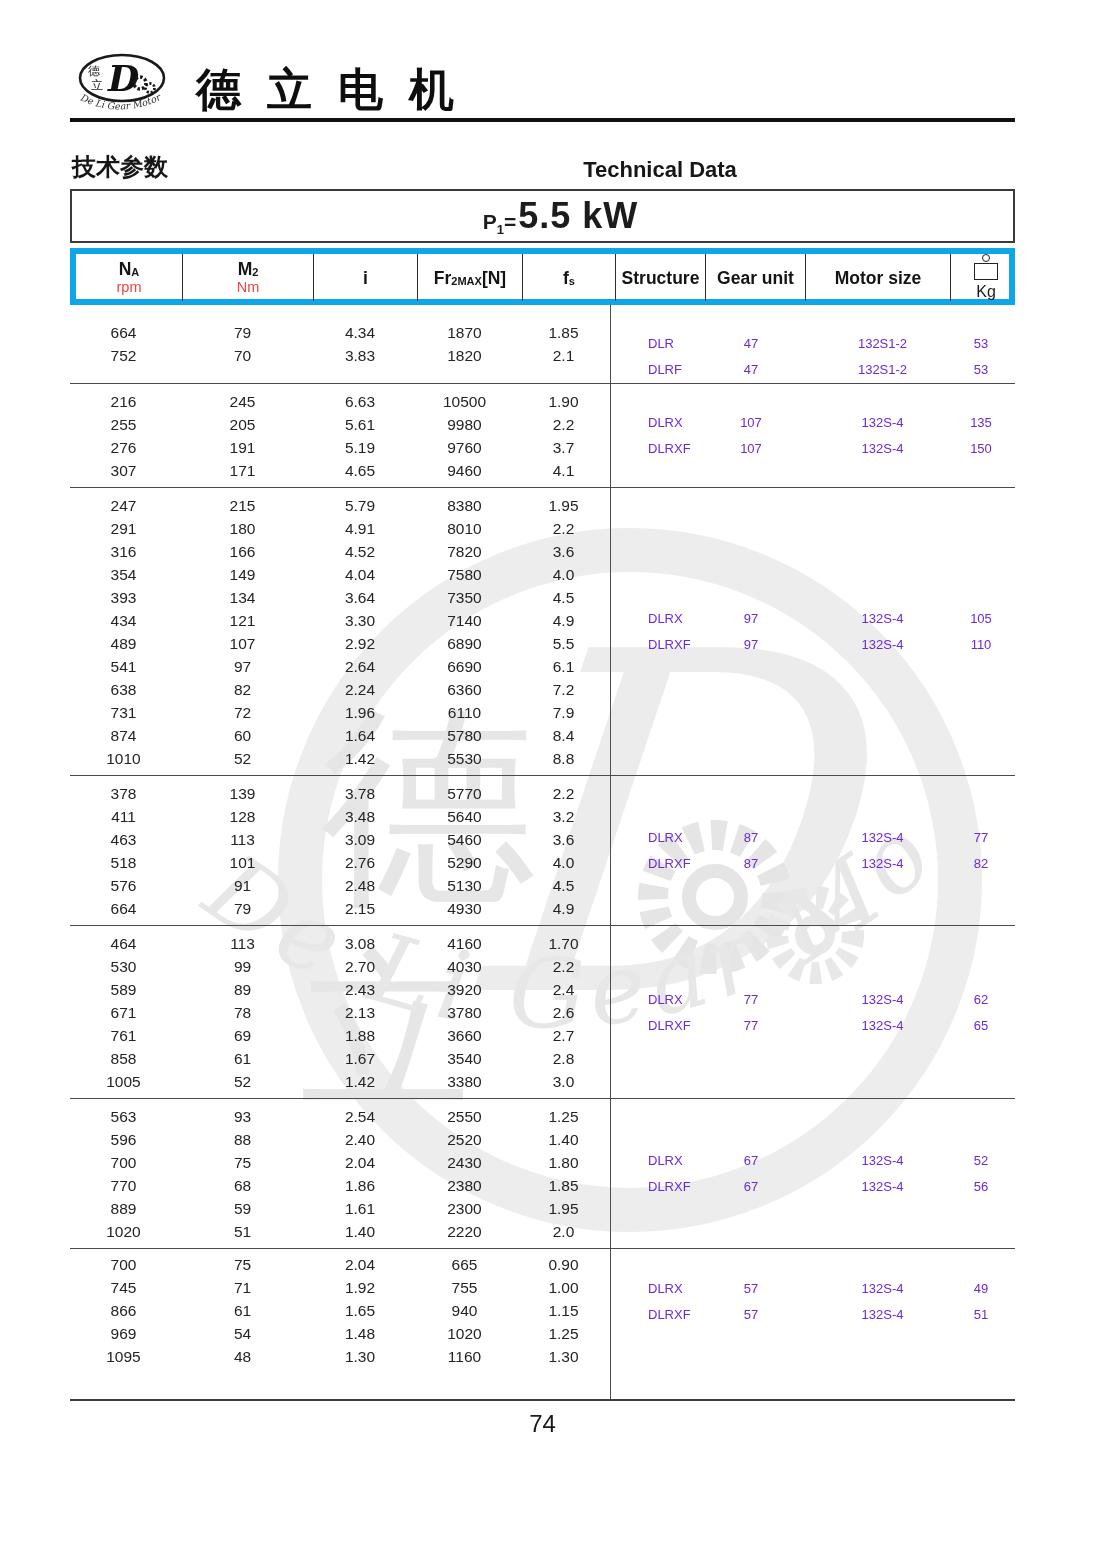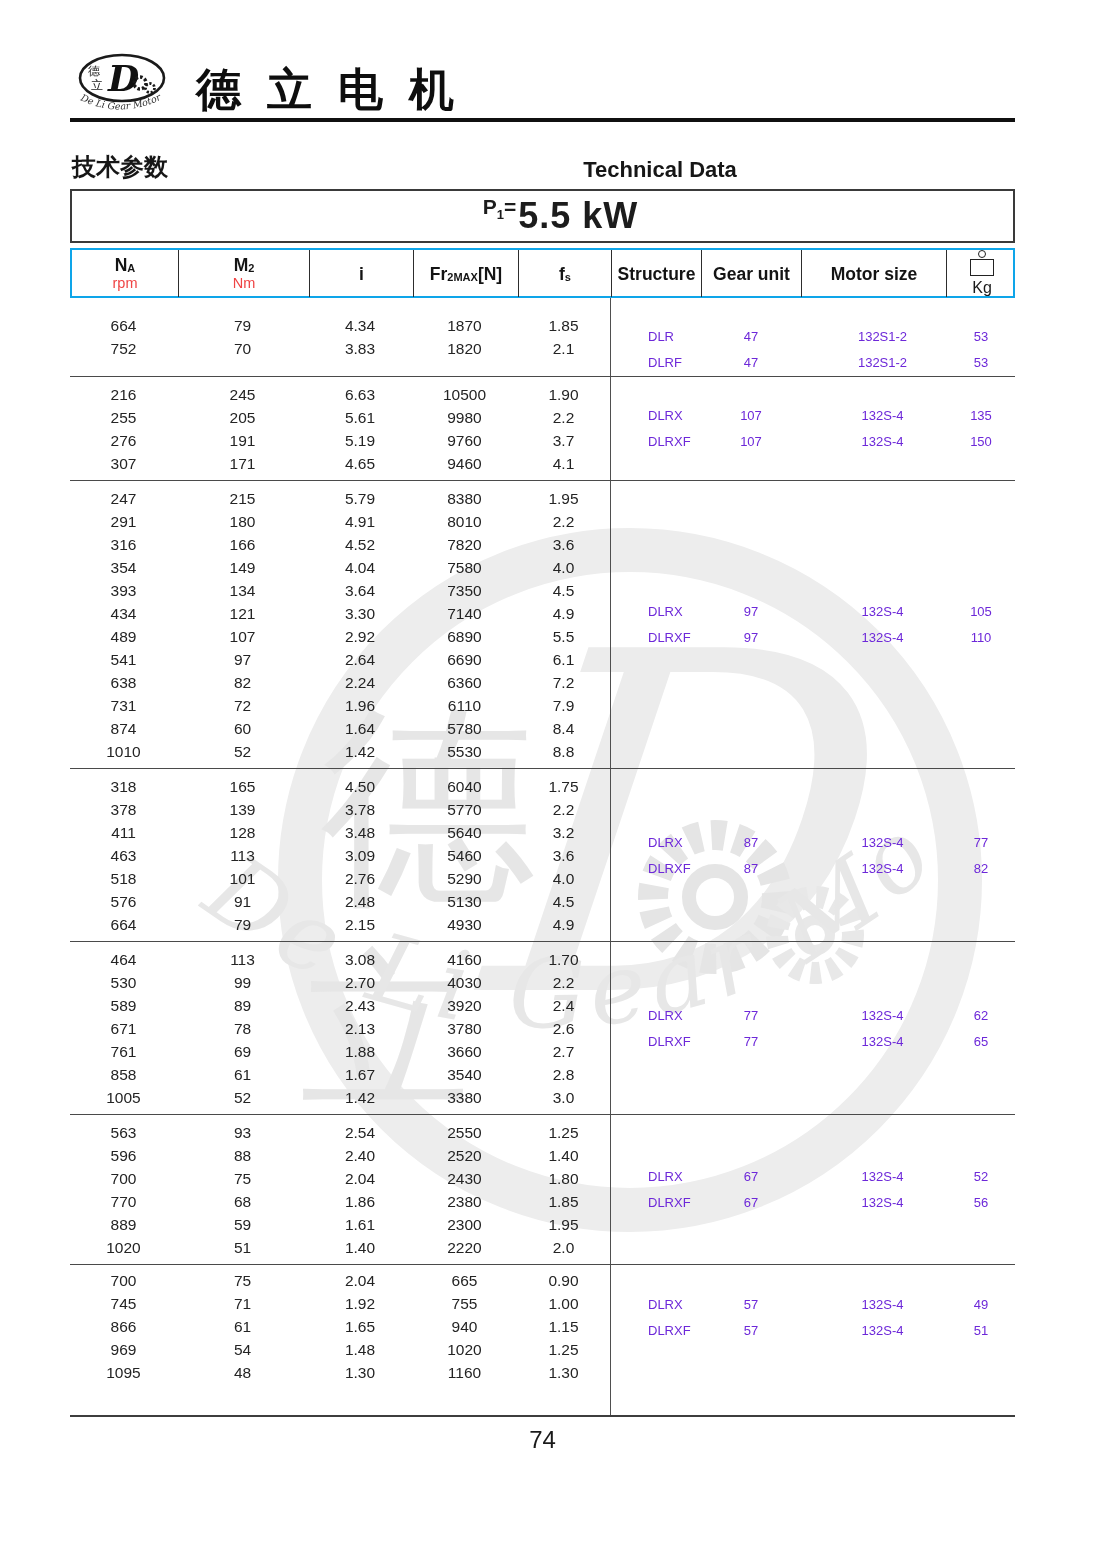--- a/index.html
+++ b/index.html
@@ -19,28 +19,28 @@
     font-family:"DejaVu Serif", serif; font-weight:bold; font-size:45px; line-height:1;
     letter-spacing:26px; color:#0e0e0e; margin-left:18px; margin-bottom:4px; white-space:nowrap;
   }
   
   .section-row { position:relative; height:67px; }
   .section-cn { position:absolute; left:2px; bottom:6px; font-size:24px; font-weight:bold; color:#161616; }
   .section-en { position:absolute; left:590px; bottom:6px; transform:translateX(-50%); font-size:22px; font-weight:bold; color:#161616; white-space:nowrap; }
 
   
   .p1-box { border:2px solid #3a3a3a; height:54px; display:flex; align-items:center; justify-content:center; }
-  .p1-inner { display:flex; align-items:flex-start;margin-left:36px; }
+  .p1-inner { display:flex; align-items:flex-end;margin-left:36px; }
   .p1-prefix { font-weight:bold; font-size:21px; }
   .p1-prefix sub { font-size:13px; font-weight:bold; }
   .p1-value { font-weight:bold; font-size:36px; letter-spacing:1px; margin-left:2px; }
 
   
   .thead { margin-top:5px; display:grid; grid-template-columns:107px 131px 104px 105px 93px 90px 100px 145px 70px;
-    border:2px solid #0ea5e9; height:50px; }
+    border:6px solid #0ea5e9; height:57px; }
   .hcell { border-right:1.5px solid #2d2d2d; display:flex; flex-direction:column; align-items:center; justify-content:center; line-height:1.15; }
   .hcell:last-child { border-right:none;justify-content:space-between; }
   .h-main { font-weight:bold; font-size:17.5px; color:#141414; white-space:nowrap; }
   .h-main sub { font-size:11px; font-weight:bold; vertical-align:baseline; position:relative; bottom:-1px; }
   .h-unit { font-size:14.5px; color:#ef4444; }
   .kg-label { font-size:16px; color:#1a1a1a; }
   .kg-icon { width:24px; height:17px; border:1.7px solid #222; position:relative; margin:9px auto 3px; background:transparent; }
   .kg-icon::before { content:''; position:absolute; width:6px; height:6px; border:1.5px solid #222; border-radius:50%; top:-10px; left:50%; transform:translateX(-50%); }
 
   
@@ -339,27 +339,20 @@
                 <div class="c-gear-unit">97</div>
                 <div class="c-motor-size">132S-4</div>
                 <div class="c-kg">110</div>
               </div>
             </div>
           </div>
         </div>
         <div class="group g4">
           <div class="g-left">
             <div class="row">
-              <div>318</div>
-              <div>165</div>
-              <div>4.50</div>
-              <div>6040</div>
-              <div>1.75</div>
-            </div>
-            <div class="row">
               <div>378</div>
               <div>139</div>
               <div>3.78</div>
               <div>5770</div>
               <div>2.2</div>
             </div>
             <div class="row">
               <div>411</div>
               <div>128</div>
               <div>3.48</div>

